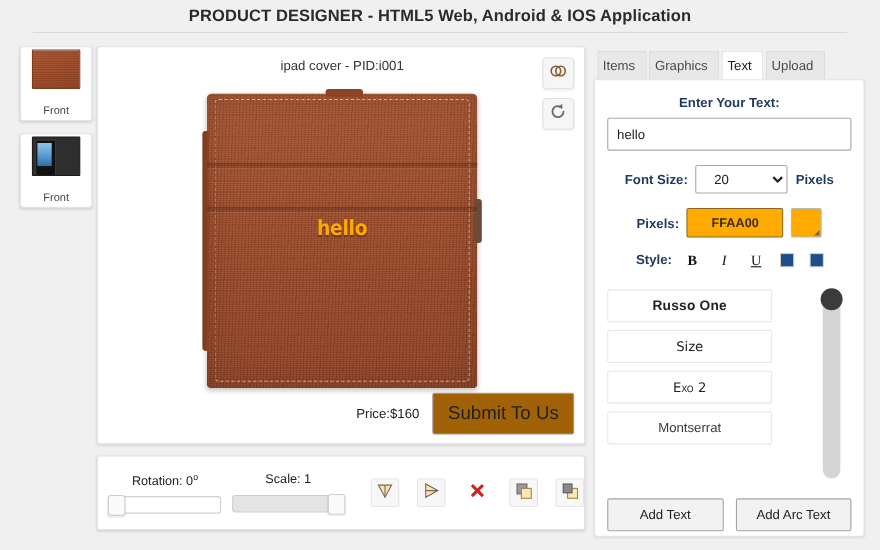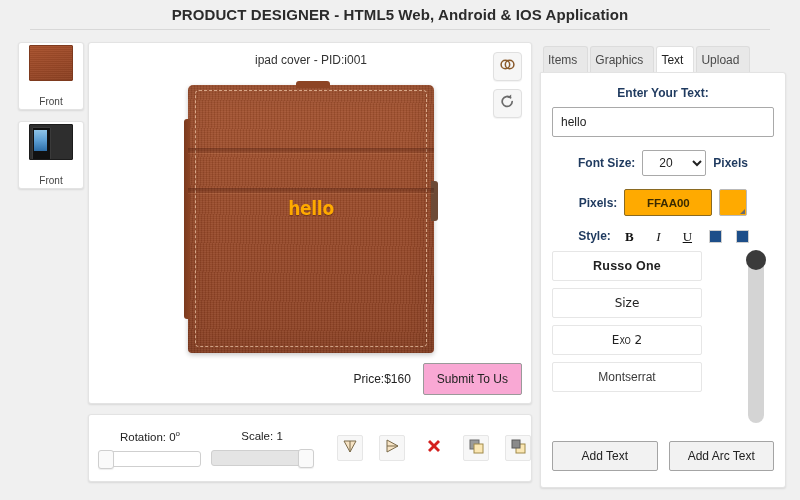--- a/index.html
+++ b/index.html
@@ -127,21 +127,21 @@
 
   
   .price-row {
     position: absolute; left: 0; bottom: 8px; width: 444px;
     display: flex; align-items: center; justify-content: flex-end;
     padding-right: 11px; gap: 12px;
   }
   .price-text { font-size: 12px; color: #222; }
   .submit-btn {
     font-family: "Liberation Sans", sans-serif;
-    font-size: 12px; color: #222; background: #f9a8d4;
+    font-size: 17px; color: #222; background: #a16207;
     border: 1px solid #9a9a9a; border-radius: 2px;
     padding: 8px 13px; cursor: pointer;
   }
 
   
   .toolbar {
     position: absolute; left: 88px; top: 414px; width: 444px; height: 68px;
     background: #fff; border: 1px solid #e3e3e3; border-radius: 3px;
     box-shadow: 0 1px 2px rgba(0,0,0,0.10);
     display: flex; align-items: center;
@@ -190,21 +190,21 @@
     margin: 3px 0 7px 0;
   }
   .text-input {
     width: 100%; height: 30px; border: 1px solid #a9a9a9; border-radius: 2px;
     padding: 0 8px; font-size: 12px; color: #222;
     font-family: "Liberation Sans", sans-serif; outline: none;
   }
   .row { display: flex; align-items: center; justify-content: center; gap: 7px; margin-top: 13px; }
   .row-label { font-size: 12px; color: #1f3a5f; font-weight: bold; }
   .size-select {
-    width: 64px; height: 26px; font-size: 12px; color: #222;
+    width: 84px; height: 26px; font-size: 12px; color: #222;
     font-family: "Liberation Sans", sans-serif;
     border: 1px solid #a9a9a9; border-radius: 2px; background: #fff;
     padding-left: 12px; cursor: pointer;
   }
   .unit-label { font-size: 12px; color: #1f3a5f; font-weight: bold; }
 
   .color-swatch {
     width: 88px; height: 27px; border: 1px solid #8a6a22; border-radius: 2px;
     display: flex; align-items: center; justify-content: center;
     font-size: 11.5px; font-weight: bold; color: #3a2a00; cursor: pointer; text-align: right;
@@ -222,21 +222,21 @@
   .style-label { font-size: 12px; color: #1f3a5f; font-weight: bold; margin-right: -4px; }
   .style-btn {
     font-size: 13px; color: #111; cursor: pointer; line-height: 1;
     font-family: "Liberation Serif", serif; width: 13px; text-align: center;
   }
   .align-btn {
     width: 11px; height: 11px; background: #1d4e89; cursor: pointer;
     box-shadow: 0 0 0 1px #cfcfcf;
   }
 
-  .font-area { position: relative; margin-top: 8px; height: 180px; }
+  .font-area { position: relative; margin-top: 20px; height: 180px; }
   .font-list { width: 150px; }
   .font-item {
     height: 30px; border: 1px solid #e6e6e6; border-radius: 2px;
     background: #fff; display: flex; align-items: center; justify-content: center;
     font-size: 12.5px; color: #222; margin-bottom: 7px; cursor: pointer;
   }
   .font-item.f0 { font-weight: bold; font-family: "Liberation Sans Narrow", "Liberation Sans", sans-serif; letter-spacing: 0.2px; }
   .font-item.f1 { font-variant: small-caps; font-family: "Liberation Serif", serif; font-size: 13px; }
   .font-item.f2 { font-family: "DejaVu Sans", sans-serif; font-size: 12px; }
   .font-item.f3 { font-family: "DejaVu Sans", sans-serif; font-variant: small-caps; font-size: 12px; }

